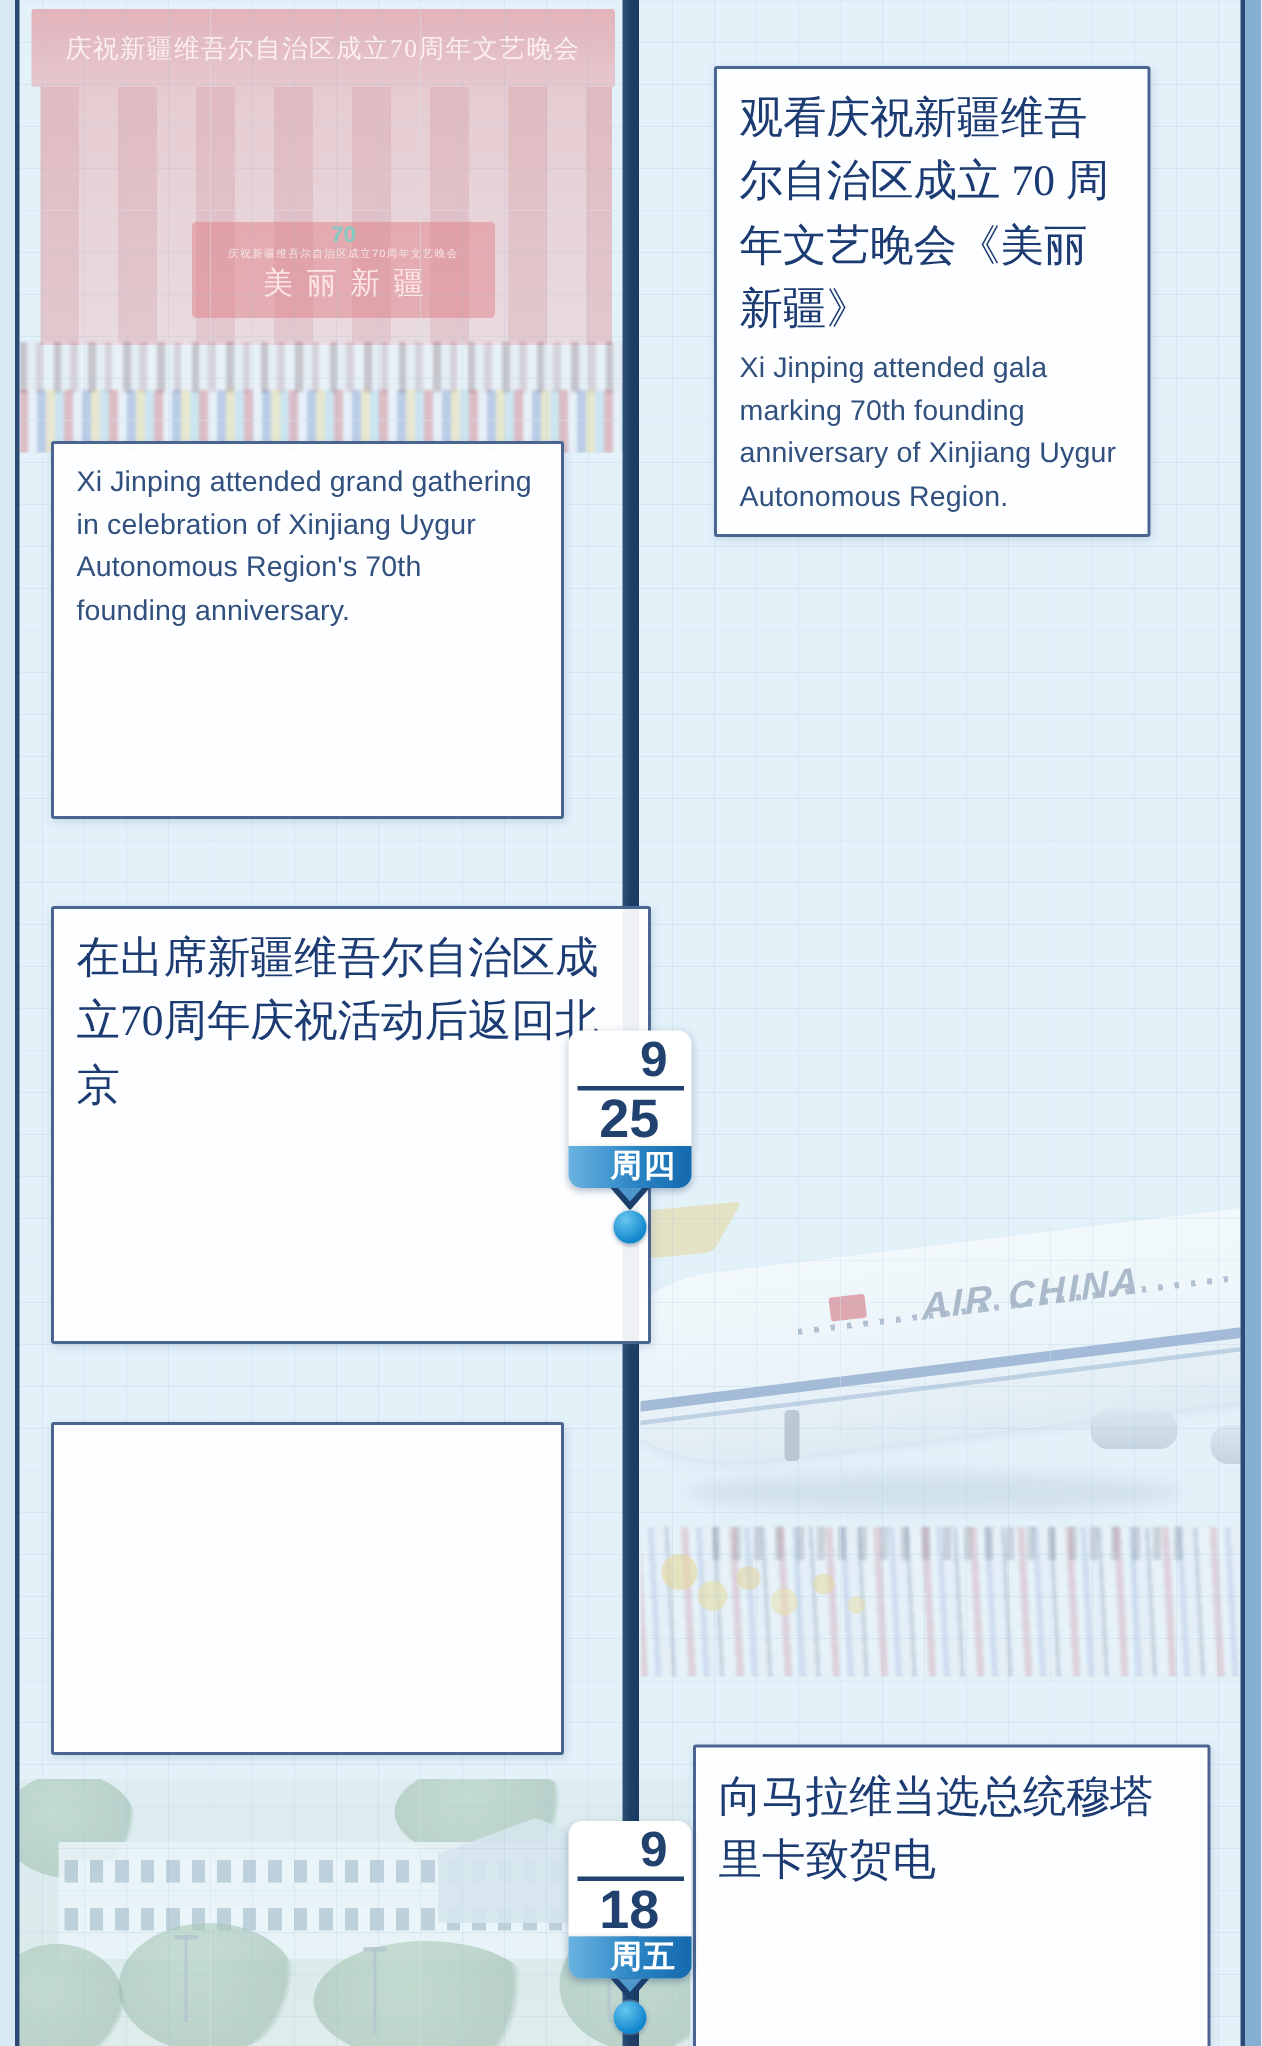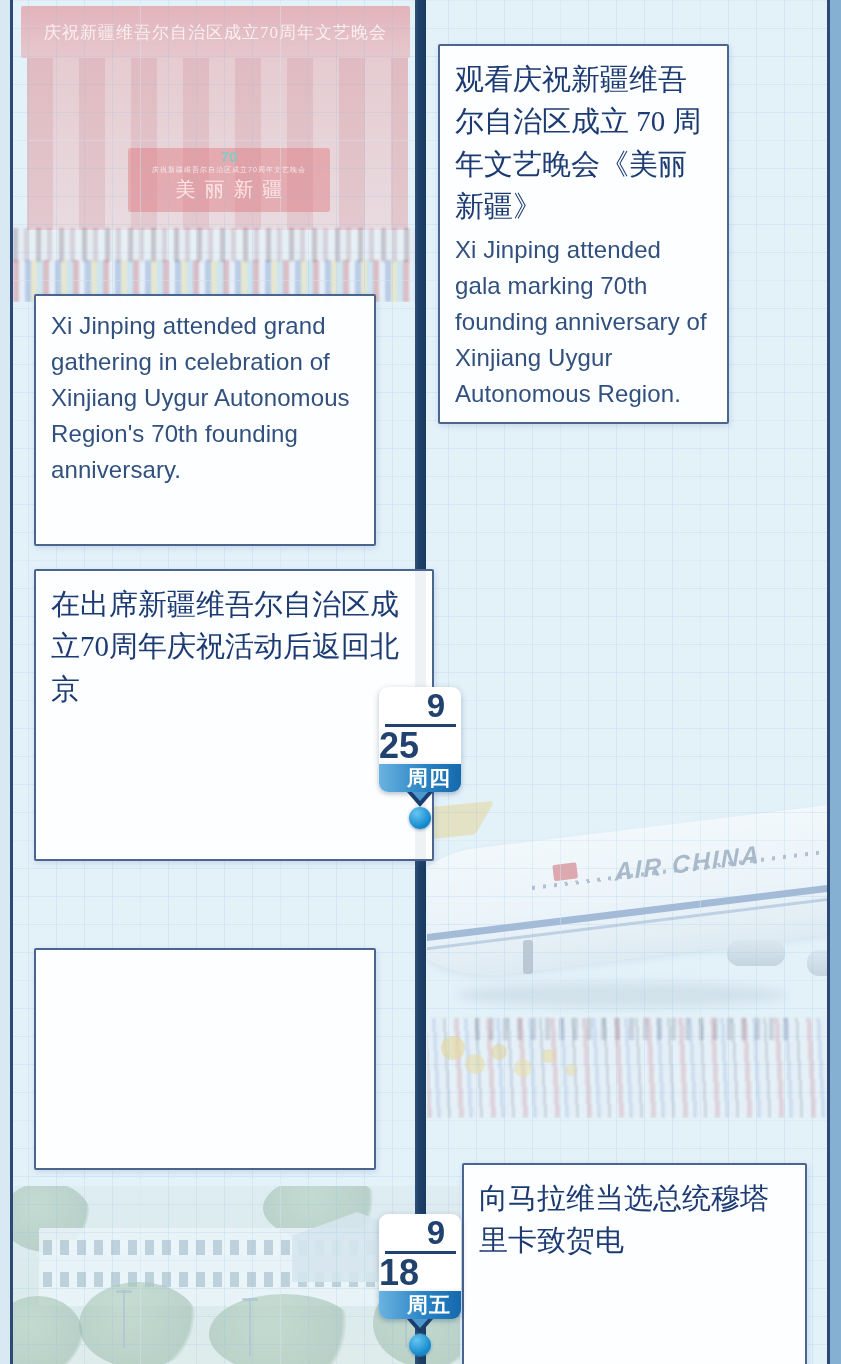--- a/index.html
+++ b/index.html
@@ -115,38 +115,38 @@
   
   .timeline-bar { position:absolute; left:415px; top:0; width:11px; height:100%; z-index:3;
     background:linear-gradient(90deg,#2d5179 0%,#1e4068 45%,#1a3a60 100%); }
 
   
   .card { position:absolute; z-index:5; background:rgba(255,255,255,.93);
     border:2px solid #4a6590; border-radius:2px; padding:12px 15px 10px 15px;
     box-shadow:1px 2px 6px rgba(70,100,150,.18); }
   .card-title { font-family:"Liberation Serif","DejaVu Serif",serif; font-weight:500;
     font-size:29px; line-height:1.46; color:#1c3b72; margin-bottom:5px; }
-  .card-desc { font-size:24px; line-height:1.5; color:#31507e; font-weight:500;
+  .card-desc { font-size:19px; line-height:1.5; color:#31507e; font-weight:500;
     letter-spacing:.1px; }
-  .card-tr1 { left:438px; top:44px;   width:291px; min-height:272px; }
+  .card-tr1 { left:476px; top:44px;   width:291px; min-height:272px; }
   .card-l1  { left:34px;  top:294px;  width:342px; min-height:252px; }
-  .card-l2  { left:34px;  top:569px;  width:400px; min-height:292px; }
+  .card-l2  { left:34px;  top:604px;  width:400px; min-height:292px; }
   .card-l3  { left:34px;  top:948px;  width:342px; min-height:222px; }
   .card-br  { left:462px; top:1163px; width:345px; min-height:220px; }
 
   
   .marker { position:absolute; left:379px; width:82px; z-index:6; }
   .marker-1 { top:687px; } .marker-2 { top:1214px; }
   .date-card { background:#ffffff; border-radius:9px 9px 0 0; padding-top:2px;
     box-shadow:0 2px 6px rgba(40,70,110,.3); }
   .month-label { font-size:33px; line-height:34px; font-weight:600; color:#21416f;
     text-align:right; padding-right:16px; }
   .date-divider { border-top:3px solid #21416f; margin:1px 5px 0 6px; }
   .day-label { font-size:36px; line-height:37px; font-weight:600; color:#21416f;
-    text-align:left; padding-right:1px; }
+    text-align:center; padding-right:1px; }
   .weekday-badge { height:28px; line-height:28px; border-radius:0 0 9px 9px;
     background:linear-gradient(90deg,#6ab3e1 0%,#2a84c4 55%,#1569ad 100%);
     color:#ffffff; font-size:21px; font-weight:bold; text-align:right; padding-right:10px;
     letter-spacing:1px; box-shadow:0 2px 5px rgba(40,70,110,.35); }
   .tail { position:relative; width:0; height:0; margin:0 auto;
     border-left:13px solid transparent; border-right:13px solid transparent;
     border-top:15px solid #1a3f6c; }
   .tail::after { content:""; position:absolute; left:-8px; top:-15px;
     border-left:8px solid transparent; border-right:8px solid transparent;
     border-top:9px solid #4e97cd; }

